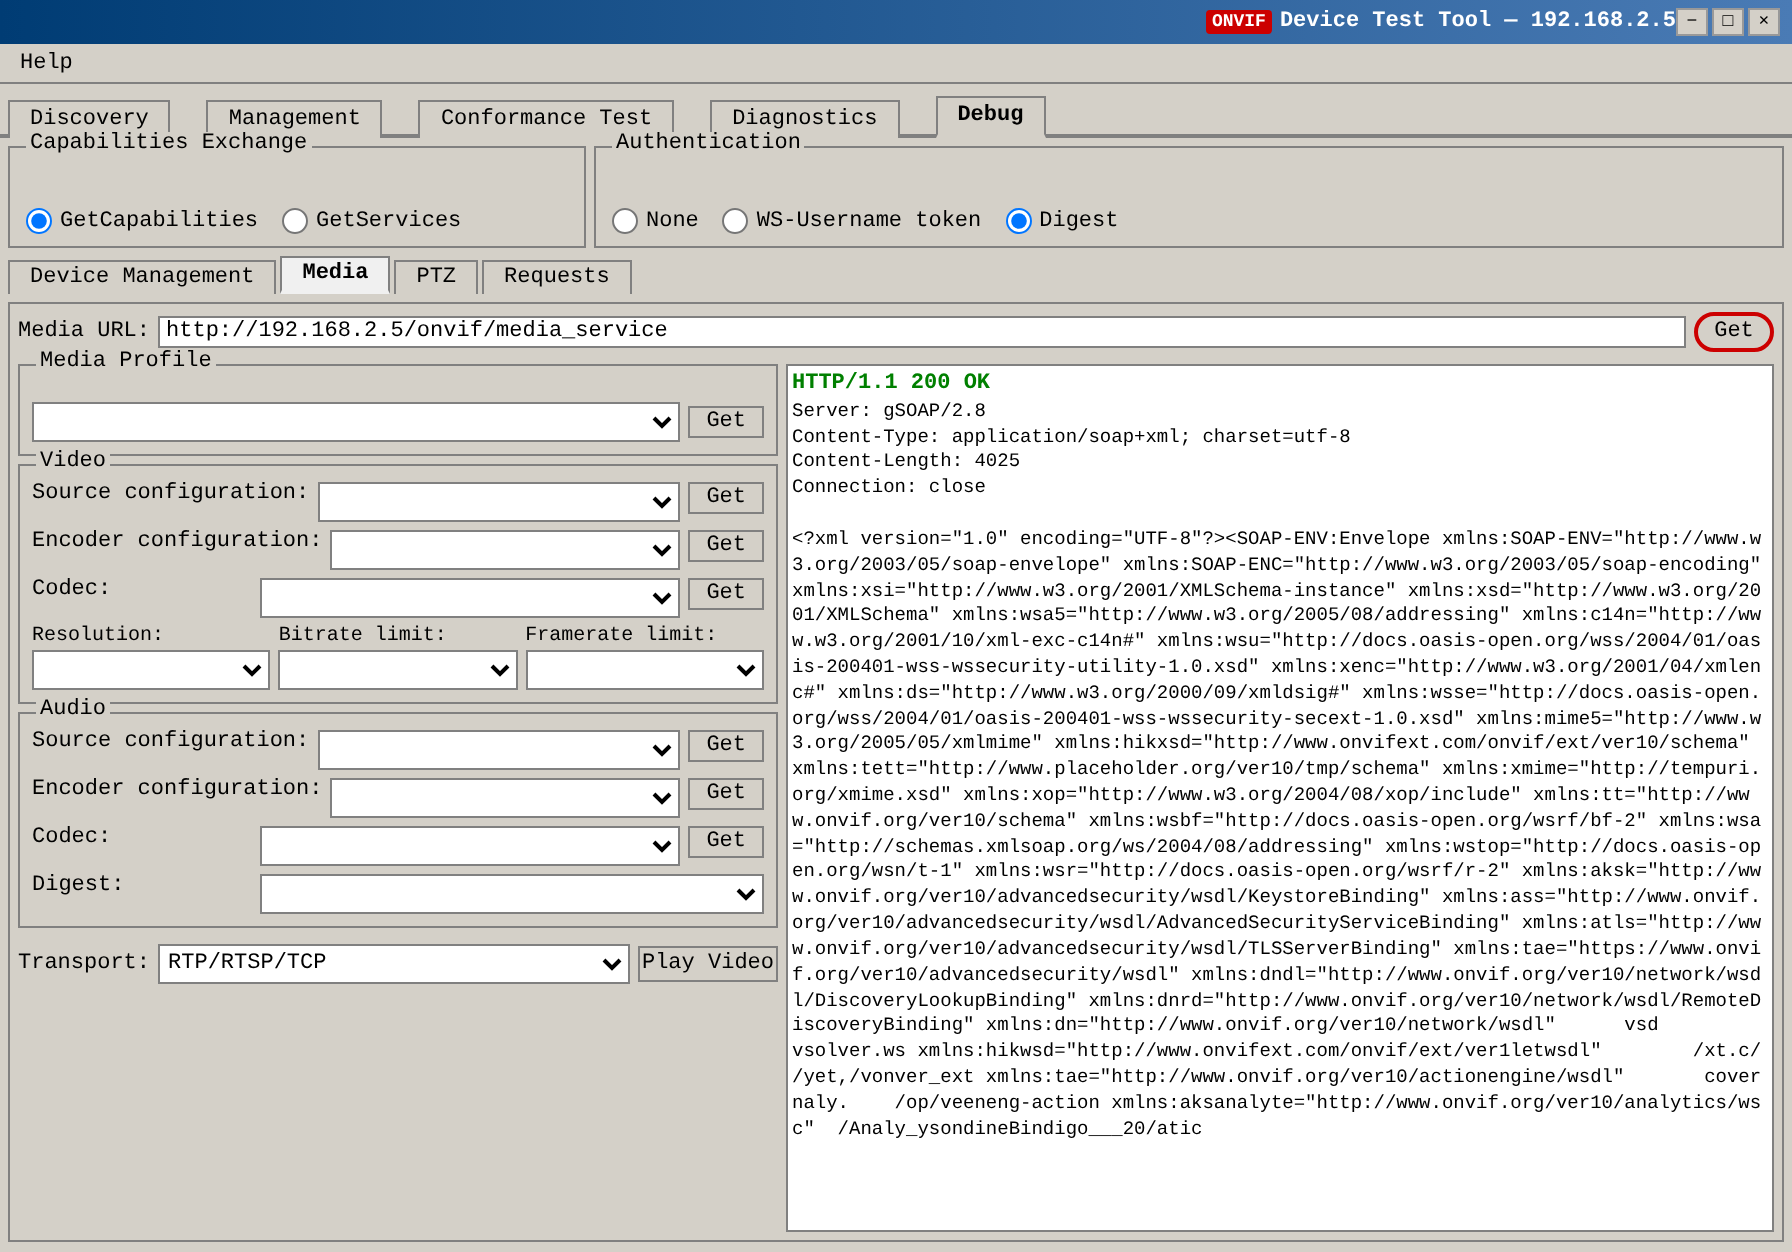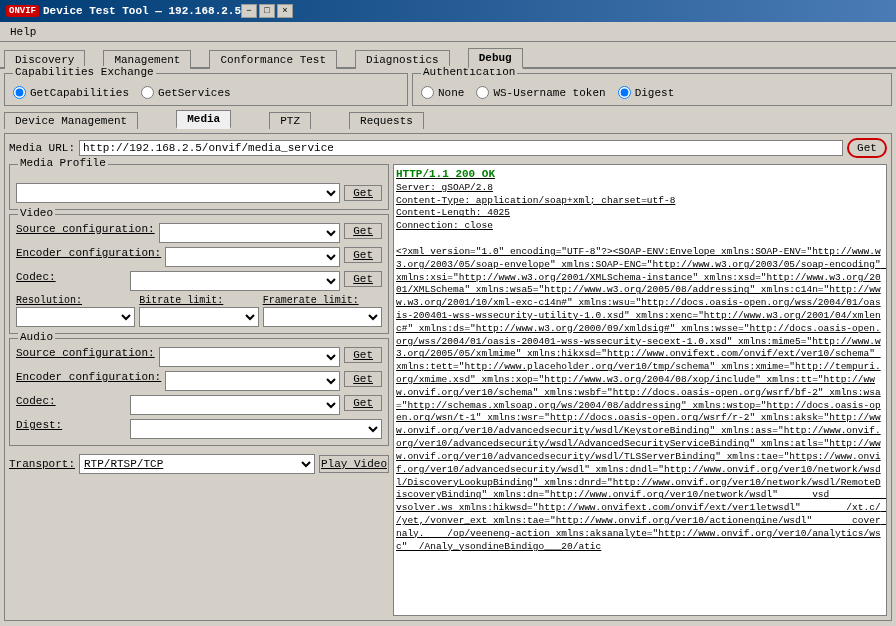--- a/index.html
+++ b/index.html
@@ -5,21 +5,21 @@
     * { box-sizing: border-box; margin: 0; padding: 0; font-family: 'Courier New', monospace; font-size: 11px; }
     body { background: #d4d0c8; width: 896px; height: 626px; overflow: hidden; }
 
     .title-bar {
       background: linear-gradient(to right, #003c74, #4a7bb5);
       color: white;
       height: 22px;
       display: flex;
       align-items: center;
       padding: 0 6px;
-      justify-content: flex-start;
+      justify-content: flex-end;
     }
     .title-bar-text { font-size: 11px; font-weight: bold; display: flex; align-items: center; gap: 4px; }
     .title-bar-logo {
       background: #cc0000;
       color: white;
       font-size: 9px;
       font-weight: bold;
       padding: 1px 3px;
       border-radius: 2px;
     }
@@ -95,31 +95,30 @@
     }
     .group-box-title {
       position: absolute;
       top: -8px;
       left: 8px;
       background: #d4d0c8;
       padding: 0 2px;
       font-size: 11px;
     }
 
-    .capabilities-group { width: 404px; }
+    .capabilities-group { width: 289px; }
     .auth-group { flex: 1; }
 
-    .radio-row { display: flex; align-items: flex-end; gap: 12px; margin-top: 8px; }
+    .radio-row { display: flex; align-items: flex-end; gap: 12px; margin-top: 26px; }
     .radio-item { display: flex; align-items: center; gap: 4px; cursor: pointer; }
 
     .sub-tabs {
       display: flex;
       align-items: flex-end;
       margin-bottom: 4px;
-      gap: 36px;
     }
     .sub-tab {
       padding: 2px 10px;
       background: #d4d0c8;
       border: 1px solid #808080;
       border-bottom: none;
       cursor: pointer;
       font-size: 11px;
       margin-right: 2px;
       position: relative;
@@ -176,21 +175,20 @@
       background: #d4d0c8;
       border: 1px solid #808080;
       cursor: pointer;
       font-size: 11px;
     }
 
     .two-col {
       display: flex;
       gap: 4px;
       flex: 1;
-      text-decoration: underline;
     }
 
     .left-col {
       width: 380px;
       display: flex;
       flex-direction: column;
       gap: 4px;
     }
 
     .right-col {

